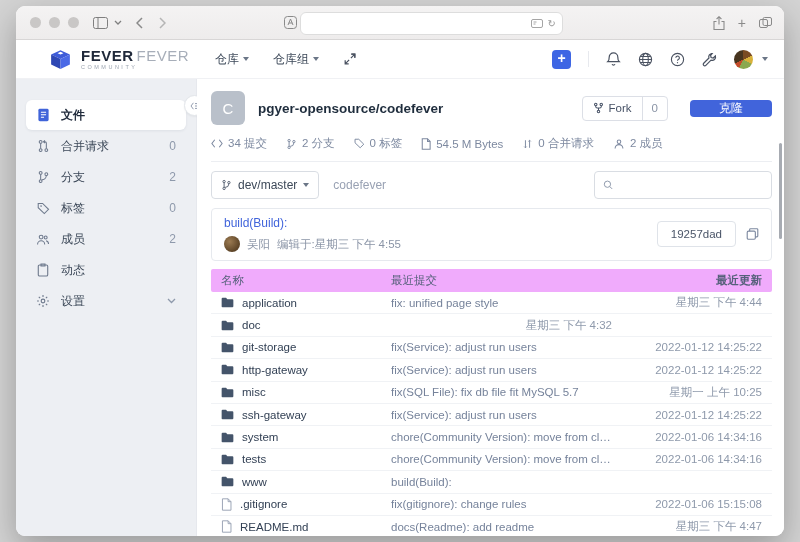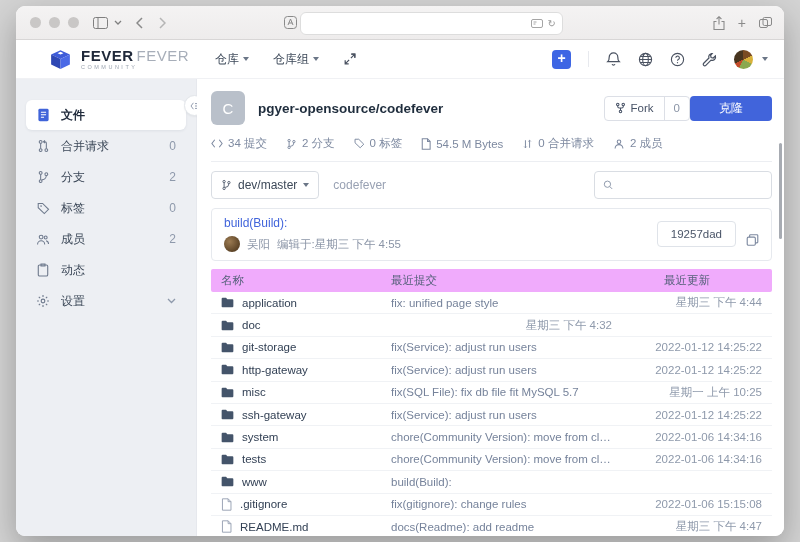--- a/index.html
+++ b/index.html
@@ -35,47 +35,47 @@
   .sitem{height:30px;margin:1px 10px;padding:0 10px;display:flex;align-items:center;gap:11px;border-radius:6px;color:#3c4858;font-size:12px;cursor:pointer;}
   .sitem .sic{color:#6f7a8d;display:inline-flex;width:14px;justify-content:center;}
   .sitem.active{background:#fff;box-shadow:0 1px 3px rgba(40,50,80,.08);font-weight:bold;color:#222c3d;}
   .scount{margin-left:auto;color:#8e99ab;font-size:12px;font-weight:normal;}
   .collapse-btn{position:absolute;right:-9px;top:16px;width:19px;height:19px;border-radius:50%;background:#fff;border:1px solid #e3e6ea;color:#8e99ab;font-size:9px;display:flex;align-items:center;justify-content:center;box-shadow:0 1px 2px rgba(0,0,0,.05);}
   .main{flex:1;background:#fff;padding:12px 12px 0 14px;position:relative;overflow:hidden;}
   
   .repo-head{display:flex;align-items:center;}
   .repo-avatar{width:34px;height:34px;border-radius:6px;background:#b9c0ca;color:#fff;font-size:15px;display:flex;align-items:center;justify-content:center;}
   .repo-title{font-size:13.5px;font-weight:bold;color:#1f2d3d;margin-left:13px;}
-  .repo-head-right{margin-left:auto;display:flex;align-items:center;}
+  .repo-head-right{margin-left:auto;display:flex;align-items:center;gap:22px;}
   .fork-group{display:flex;height:23px;border:1px solid #dcdfe6;border-radius:4px;overflow:hidden;font-size:11.5px;color:#475266;}
   .fork-main{display:flex;align-items:center;gap:5px;padding:0 10px;}
   .fork-count{display:flex;align-items:center;padding:0 9px;border-left:1px solid #dcdfe6;color:#8a94a6;}
-  .clone-btn{height:25px;min-width:58px;background:#4164DB;border-radius:4px;color:#fff;font-size:12px;display:flex;align-items:center;justify-content:center;padding:0 12px;}
+  .clone-btn{height:17px;min-width:58px;background:#4164DB;border-radius:4px;color:#fff;font-size:12px;display:flex;align-items:center;justify-content:center;padding:0 12px;}
   .stats{display:flex;gap:19px;margin-top:11px;font-size:11.5px;color:#7d89a0;align-items:center;}
   .stat{display:flex;align-items:center;gap:5px;}
   .hdiv{border-top:1px solid #eceef2;margin-top:10px;}
   
   .filebar{display:flex;align-items:center;padding:9px 0;}
   .branch-btn{display:flex;align-items:center;gap:6px;height:26px;border:1px solid #d9dde3;border-radius:4px;padding:0 9px;font-size:12px;color:#3c4858;}
   .crumb{margin-left:14px;font-size:12px;color:#98a1b3;}
   .search{margin-left:auto;width:160px;height:26px;border:1px solid #d9dde3;border-radius:4px;display:flex;align-items:center;padding:0 8px;gap:6px;color:#8e99ab;}
   .search input{border:none;outline:none;width:100%;font-size:12px;font-family:inherit;color:#3c4858;background:transparent;}
   
   .commit-card{border:1px solid #e6e9ee;border-radius:4px;padding:7px 12px 8px;display:flex;align-items:center;}
   .commit-msg{font-size:12px;color:#4164DB;cursor:pointer;}
   .commit-meta{display:flex;align-items:center;gap:7px;margin-top:6px;font-size:11.5px;color:#8a94a6;}
   .cavatar{width:16px;height:16px;border-radius:50%;background:radial-gradient(circle at 35% 35%,#9c7b52,#5d4427 70%);}
-  .commit-right{margin-left:auto;display:flex;align-items:flex-end;gap:10px;}
+  .commit-right{margin-left:auto;display:flex;align-items:center;gap:10px;}
   .hashbox{border:1px solid #dfe3e9;border-radius:4px;height:24px;display:flex;align-items:center;padding:0 13px;font-size:11.5px;color:#4a5568;}
   .copy{color:#7d89a0;}
   
   .ftable{margin-top:8px;}
   .thead,.trow{display:grid;grid-template-columns:170px 1fr 150px;align-items:center;}
   .thead{background:#f0abfc;height:23px;border-radius:2px;font-size:11.5px;color:#55607a;padding:0 10px;}
-  .th-right{text-align:center;}
+  .th-right{text-align:right;font-weight:bold;}
   .trow{height:21.4px;border-bottom:1px solid #f0f2f5;padding:0 10px;font-size:11.5px;}
   .cell-name{display:flex;align-items:center;gap:8px;color:#334155;overflow:hidden;white-space:nowrap;}
   .cell-msg{color:#76839b;overflow:hidden;white-space:nowrap;text-overflow:ellipsis;cursor:pointer;}
   .cell-date{color:#8e99ab;text-align:right;white-space:nowrap;}
   .ficon{display:none;line-height:0;}
   .trow.folder .ficon.folder,.trow.file .ficon.file{display:inline-block;}
   .fname{cursor:pointer;}
   .scrollthumb{position:absolute;right:2px;top:64px;width:3px;height:96px;border-radius:2px;background:#a7abb2;}
   svg{display:block;}
 </style>

